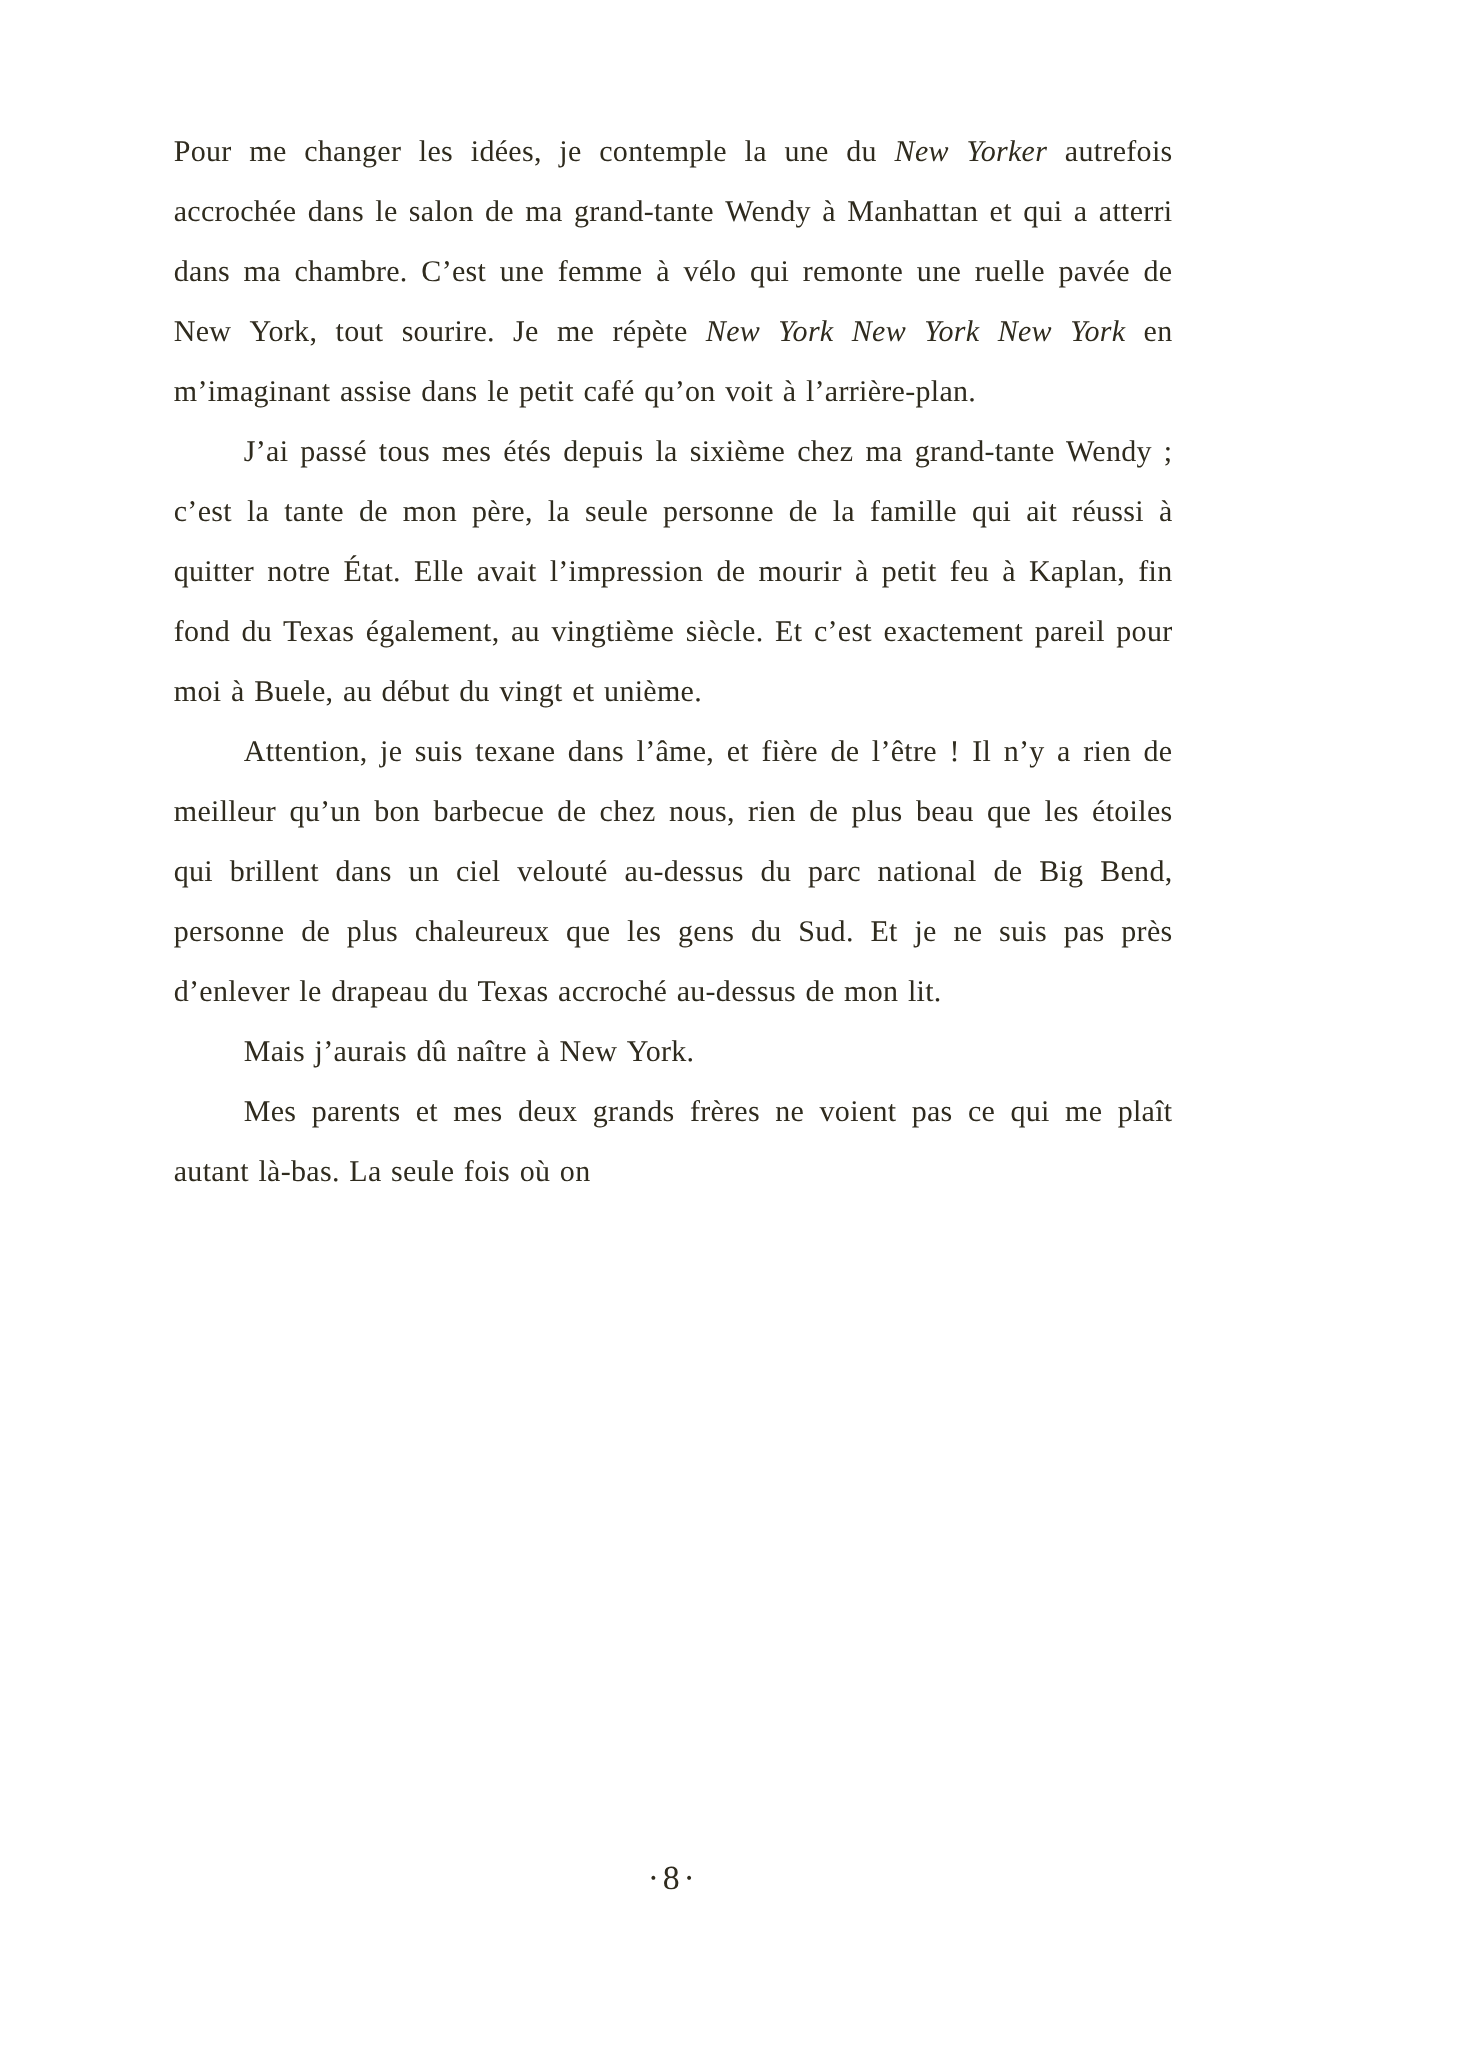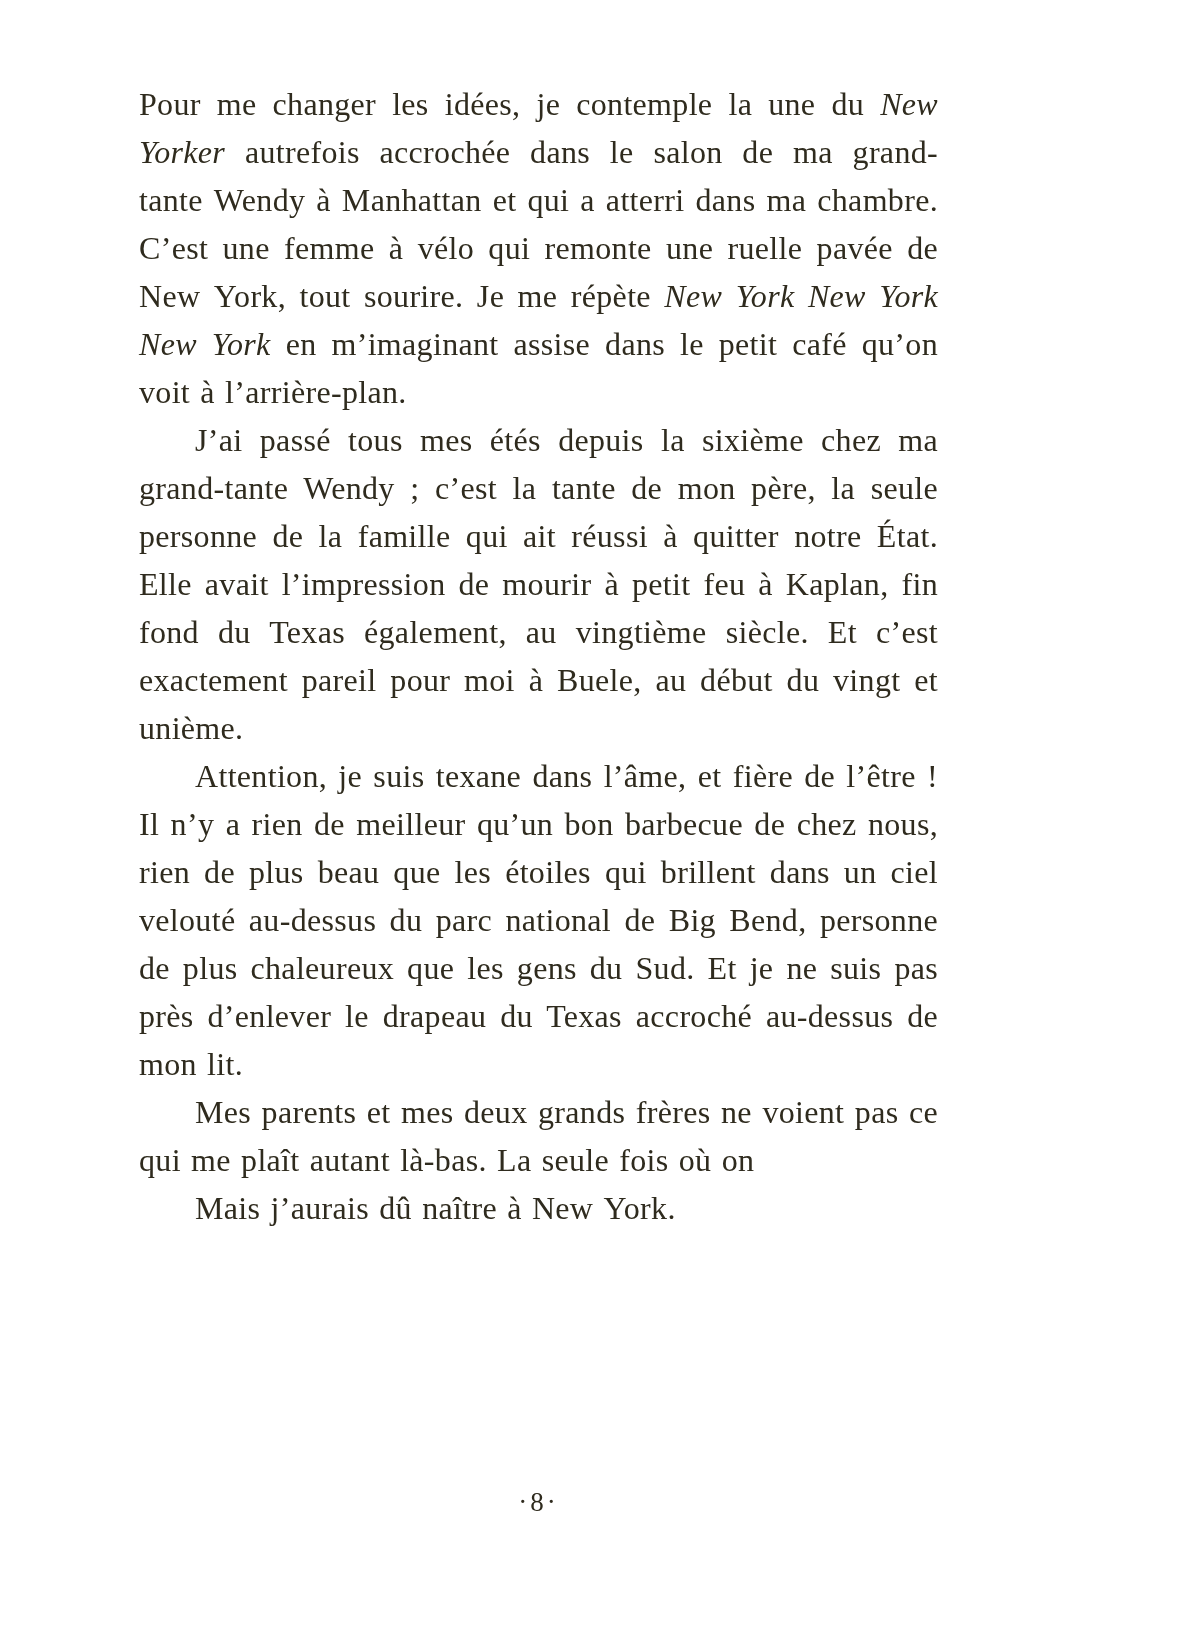--- a/index.html
+++ b/index.html
@@ -9,23 +9,23 @@
   body {
     width: 1177px;
     height: 1650px;
     position: relative;
     overflow: hidden;
     font-family: "Liberation Serif", "DejaVu Serif", serif;
   }
   .text-block {
     position: absolute;
     left: 139px;
-    top: 80px;
+    top: 98px;
     width: 799px;
-    font-size: 32px;
+    font-size: 24px;
     line-height: 48px;
     text-align: justify;
     word-spacing: 0.06em;
     letter-spacing: 0.01em;
   }
   .para {
     margin: 0;
     padding: 0;
   }
   .para.indent {
@@ -45,17 +45,17 @@
     letter-spacing: 3px;
   }
 </style>
 </head>
 <body style="background: rgb(255, 255, 255); color: rgb(47, 43, 30);">
 
 <main class="text-block">
     <p class="para"><span class="">Pour me changer les idées, je contemple la une du </span><span class="italic">New Yorker</span><span class=""> autrefois accrochée dans le salon de ma grand-tante&nbsp;Wendy à Manhattan et qui a atterri dans ma chambre. C’est une femme à vélo qui remonte une ruelle pavée de New&nbsp;York, tout sourire. Je me répète </span><span class="italic">New York New York New York</span><span class=""> en m’imaginant assise dans le petit café qu’on voit à l’arrière-plan.</span></p>
     <p class="para indent"><span class="">J’ai passé tous mes étés depuis la sixième chez ma grand-tante Wendy&nbsp;; c’est la tante de mon père, la seule personne de la famille qui ait réussi à quitter notre État. Elle avait l’impression de mourir à petit feu à Kaplan, fin fond du Texas également, au vingtième siècle. Et c’est exactement pareil pour moi à Buele, au début du vingt et unième.</span></p>
     <p class="para indent"><span class="">Attention, je suis texane dans l’âme, et fière de l’être&nbsp;! Il n’y a rien de meilleur qu’un bon barbecue de chez nous, rien de plus beau que les étoiles qui brillent dans un ciel velouté au-dessus du parc national de Big Bend, personne de plus chaleureux que les gens du Sud. Et je ne suis pas près d’enlever le drapeau du Texas accroché au-dessus de mon lit.</span></p>
+    <p class="para indent"><span class="">Mais j’aurais dû naître à New&nbsp;York.</span></p>
     <p class="para indent"><span class="">Mes parents et mes deux grands frères ne voient pas ce qui me plaît autant là-bas. La seule fois où on</span></p>
-    <p class="para indent"><span class="">Mais j’aurais dû naître à New&nbsp;York.</span></p>
   </main>
 
 <div class="folio">·8·</div>
 
 </body></html>

